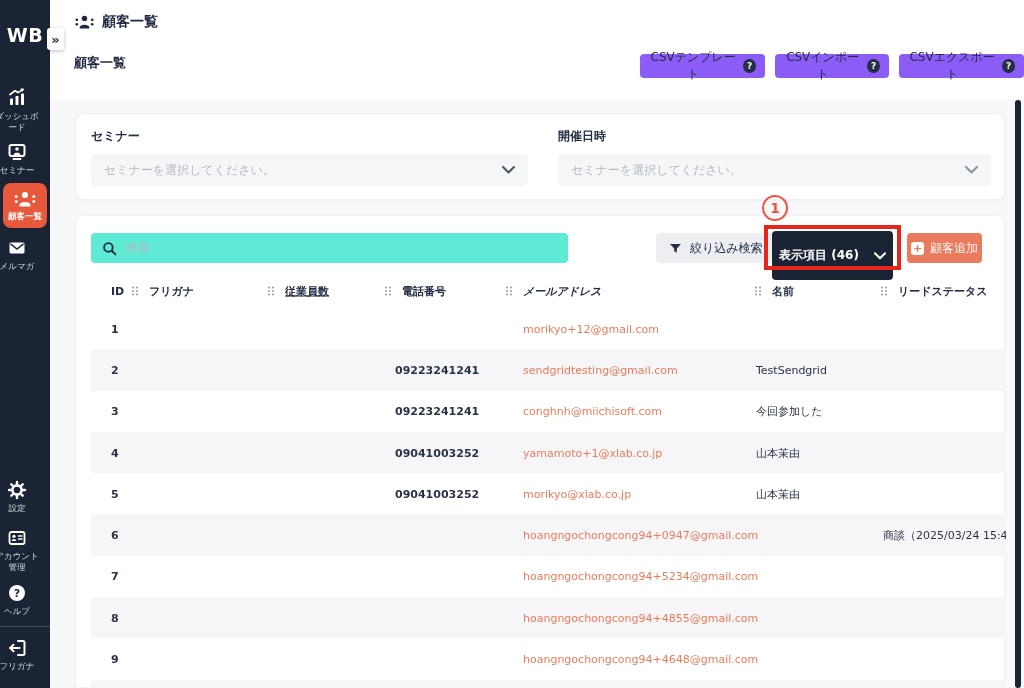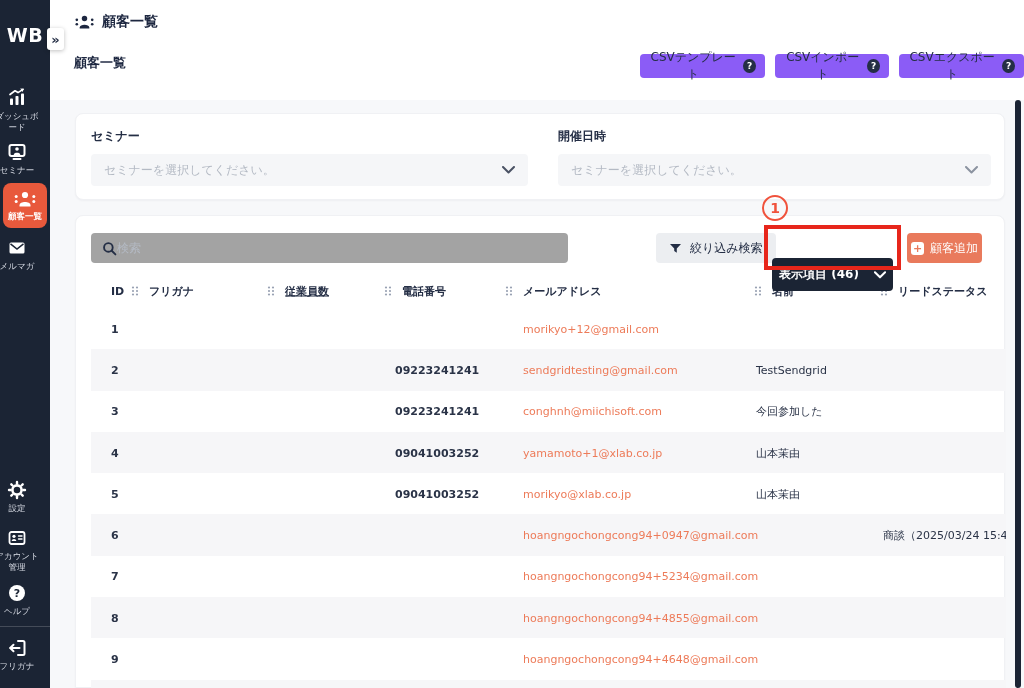--- a/index.html
+++ b/index.html
@@ -31,43 +31,43 @@
   #filter-card { left:75px; top:113px; width:930px; height:87px; }
   #table-card  { left:75px; top:215px; width:930px; height:473px; border-radius:8px 8px 0 0; }
 
   .f-group { position:absolute; top:14px; }
   .f-label { font-size:12px; font-weight:bold; color:#242e45; }
   .f-select { margin-top:9px; height:32px; background:#f5f6f8; border-radius:4px; display:flex; align-items:center; justify-content:space-between; padding:0 13px; cursor:pointer;gap:20px; }
   .f-placeholder { font-size:12px; color:#b4bac4; }
   #f-seminar { left:15px; width:437px; }
   #f-date { left:482px; width:433px; }
 
-  .search-box { position:absolute; left:15px; top:17px; width:477px; height:30px; background:#a3a3a3; border-radius:4px; display:flex; align-items:center; padding:0 11px; }
+  .search-box { position:absolute; left:15px; top:17px; width:477px; height:30px; background:#5eead4; border-radius:4px; display:flex; align-items:center; gap:9px; padding:0 11px; }
   .search-box input { flex:1; border:none; background:transparent; outline:none; font-size:12px; font-family:inherit; color:#242e45; }
   .search-box input::placeholder { color:#b4bac4; }
 
   .filter-btn { position:absolute; left:580px; top:17px; height:30px; background:#eceef1; border:none; border-radius:4px; display:flex; align-items:center; gap:8px; padding:0 13px; font-size:12px; color:#242e45; font-family:inherit; cursor:pointer; }
 
   .annotation-box { position:absolute; left:688px; top:9px; width:137px; height:45px; border:4px solid #e7261b; z-index:4; pointer-events:none; }
   .annotation-circle { position:absolute; left:686px; top:-21px; width:26px; height:26px; border:2.5px solid #f0523c; border-radius:50%; color:#f0523c; font-size:14px; font-weight:bold; display:flex; align-items:center; justify-content:center; z-index:4; background:transparent; }
 
-  .display-btn { position:absolute; left:696px; top:15px; width:121px; height:33px; background:#1b2434; border:none; border-radius:4px; color:#fff; font-size:12px; font-weight:bold; font-family:inherit; display:flex; align-items:center; justify-content:center; gap:15px; cursor:pointer; z-index:3;margin-top:27px; }
+  .display-btn { position:absolute; left:696px; top:15px; width:121px; height:49px; background:#1b2434; border:none; border-radius:4px; color:#fff; font-size:12px; font-weight:bold; font-family:inherit; display:flex; align-items:center; justify-content:center; gap:15px; cursor:pointer; z-index:3; }
   .add-btn { position:absolute; left:831px; top:17px; width:75px; height:30px; background:#e97a5c; border:none; border-radius:4px; color:#fff; font-size:12px; font-family:inherit; display:flex; align-items:center; justify-content:center; gap:6px; cursor:pointer; }
   .plus-badge { width:13px; height:13px; background:#fff; border-radius:3px; color:#e97a5c; font-size:11px; font-weight:bold; display:inline-flex; align-items:center; justify-content:center; line-height:1; }
 
   
   #table-wrap { position:absolute; left:15px; top:61px; width:915px; }
   .thead { position:relative; height:27px; }
   .thead .th { position:absolute; top:50%; transform:translateY(-50%); font-size:11px; font-weight:bold; color:#242e45; white-space:nowrap; cursor:pointer; }
   .thead .drag { position:absolute; top:50%; transform:translateY(-50%); cursor:grab; }
   .h-id{left:20px;} 
   .d-furigana{left:40px;} .h-furigana{left:58px;}
   .d-employees{left:176px;} .h-employees{left:194px;text-decoration:underline;}
   .d-phone{left:293px;} .h-phone{left:311px;}
-  .d-email{left:414px;} .h-email{left:432px;}
+  .d-email{left:414px;} .h-email{left:432px;font-style:italic;}
   .d-name{left:663px;} .h-name{left:681px;}
   .d-status{left:789px;} .h-status{left:807px;}
 
   .tbody { position:absolute; left:0; top:31px; width:915px; }
   .trow { position:relative; height:41.3px; cursor:pointer; }
   div.trow:nth-of-type(even) { background:#f6f6f8; }
   .cell { position:absolute; top:50%; transform:translateY(-50%); font-size:11px; color:#2a3347; white-space:nowrap; }
   .c-id{left:20px; font-weight:600;}
   .c-furigana{left:58px;}
   .c-employees{left:194px;}

